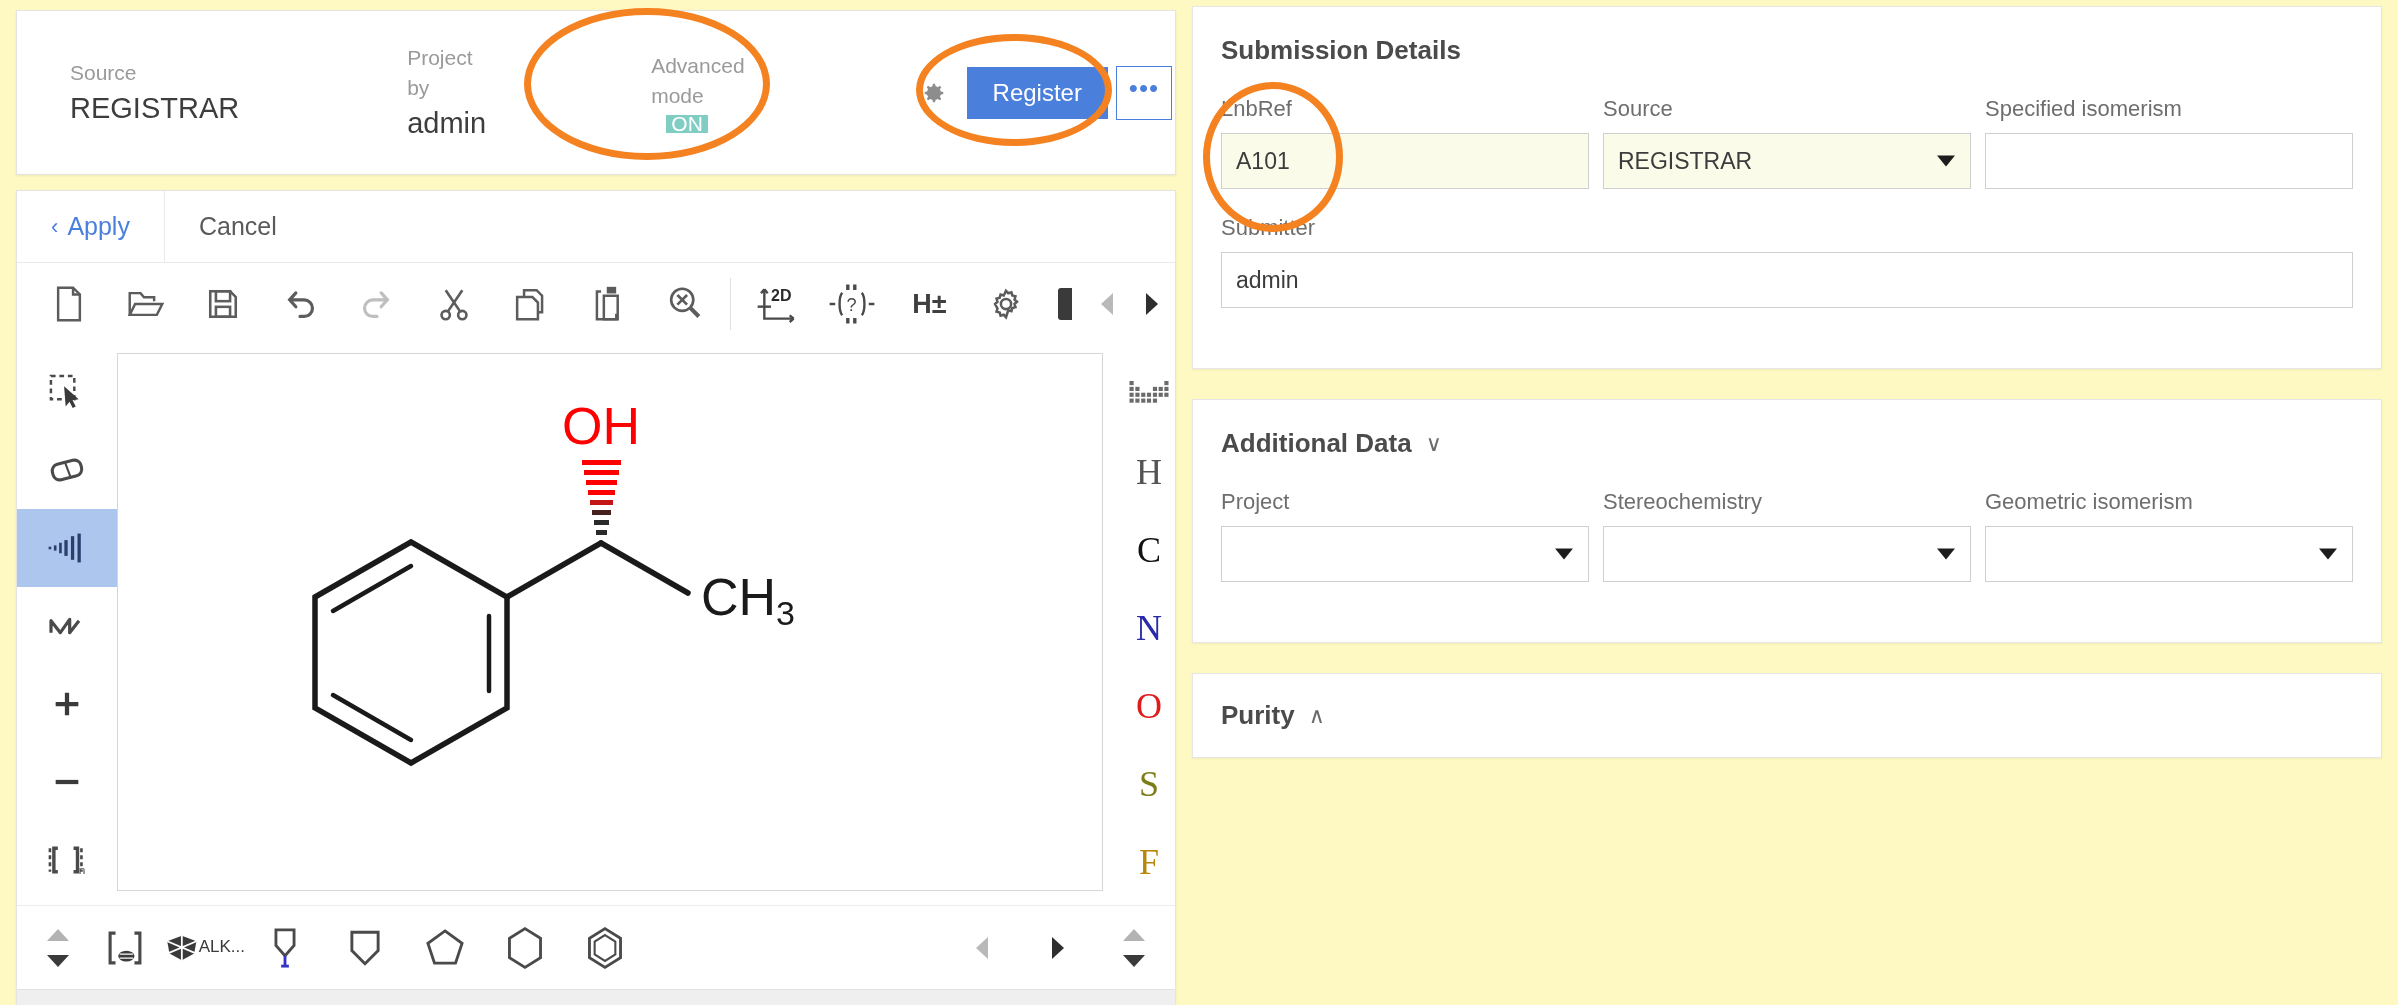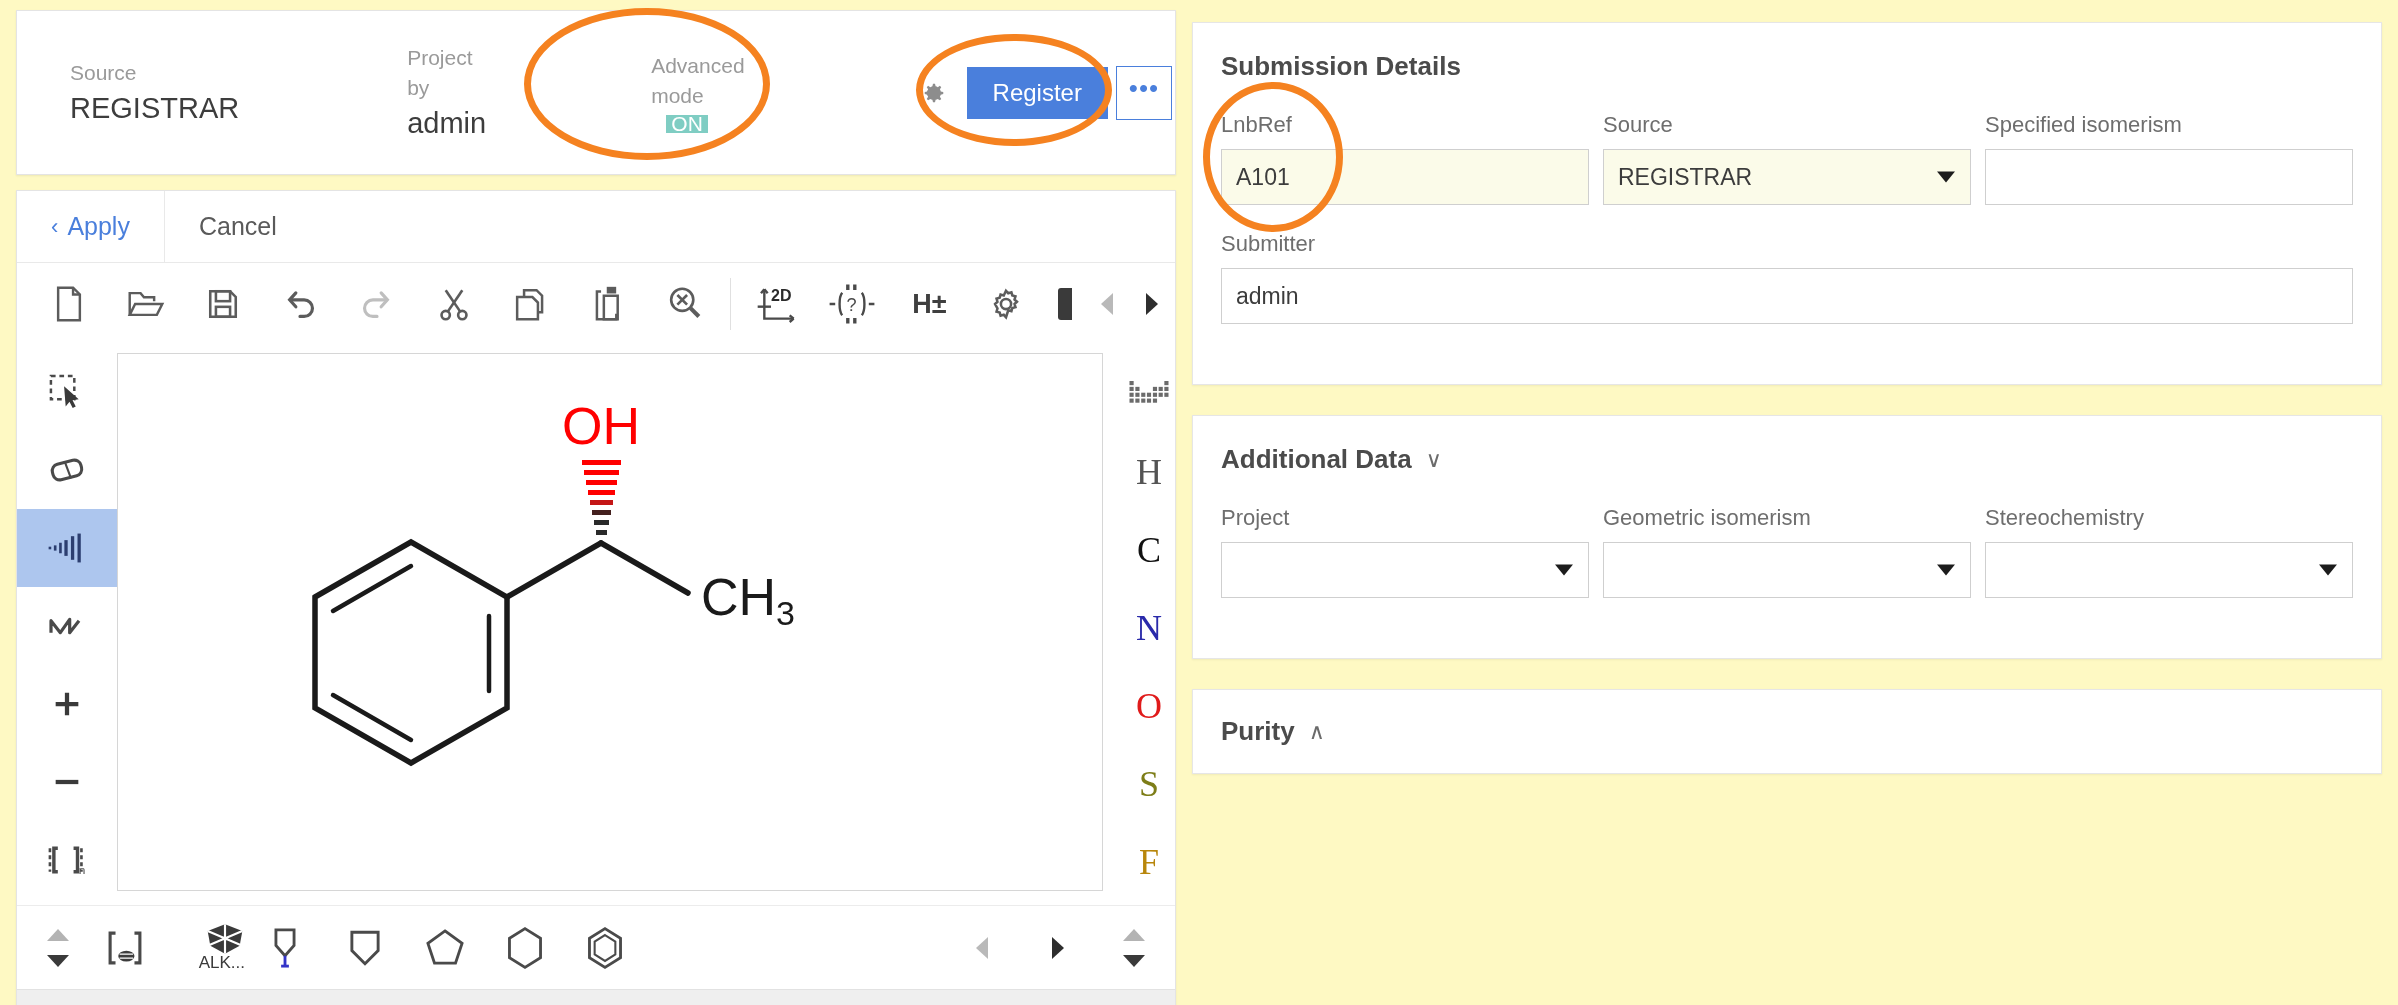--- a/index.html
+++ b/index.html
@@ -230,21 +230,21 @@
     height: 42px;
     background: #efefef;
     border-top: 1px solid #e2e2e2;
     display: flex; align-items: center; justify-content: center;
     cursor: ns-resize;
   }
 
   
   .right-col {
     position: absolute;
-    right: 16px; top: 22px;
+    right: 16px; top: 6px;
     width: 1190px;
   }
   .panel {
     background: #ffffff;
     border: 1px solid #e6e6e6;
     box-shadow: 0 1px 2px rgba(0,0,0,0.06);
     padding: 28px 28px 34px 28px;
     margin-bottom: 30px;
   }
   .panel-title {
@@ -553,21 +553,21 @@
         </div>
 
         <div class="tpl-btn">
           <svg width="46" height="40" viewBox="0 0 34 28" fill="none" stroke="#4a4a4a" stroke-width="2.3">
             <path d="M10 3H6v22h4M24 3h4v22h-4"></path>
             <ellipse cx="18" cy="20" rx="6" ry="4" fill="#3c3c3c" stroke="none"></ellipse>
             <path d="M13 18.5h10M13 21.5h10" stroke="#fff" stroke-width="1"></path>
           </svg>
         </div>
 
-        <div class="tpl-btn" style="flex-direction:column;align-items:flex-end;">
+        <div class="tpl-btn" style="flex-direction:row;">
           <svg width="40" height="32" viewBox="0 0 30 24" fill="#3a3a3a">
             <path d="M15 1 L28 6 L26 17 L15 23 L4 17 L2 6 Z"></path>
             <path d="M15 1 L15 23 M2 6 L28 17 M28 6 L2 17" stroke="#ffffff" stroke-width="1.6"></path>
           </svg>
           <span style="font-size:17px;color:#3a3a3a;margin-top:-2px;">ALK...</span>
         </div>
 
         <div class="tpl-btn">
           <svg width="40" height="44" viewBox="0 0 30 34" fill="none" stroke="#4a4a4a" stroke-width="2.2">
             <path d="M8 3h14v12l-7 8-7-8z"></path>
@@ -663,33 +663,33 @@
 
       <div class="field-row">
         <div class="field">
           <label class="fl">Project</label>
           <div class="sel-wrap">
             <input class="fi" type="text" readonly="" value="" style="">
             <span class="arrow"></span>
           </div>
         </div>
         <div class="field">
+          <label class="fl">Stereochemistry</label>
+          <div class="sel-wrap">
+            <input class="fi" type="text" readonly="" value="" style="">
+            <span class="arrow"></span>
+          </div>
+        </div>
+        <div class="field">
           <label class="fl">Geometric isomerism</label>
           <div class="sel-wrap">
             <input class="fi" type="text" readonly="" value="" style="">
             <span class="arrow"></span>
           </div>
         </div>
-        <div class="field">
-          <label class="fl">Stereochemistry</label>
-          <div class="sel-wrap">
-            <input class="fi" type="text" readonly="" value="" style="">
-            <span class="arrow"></span>
-          </div>
-        </div>
       </div>
     </div>
 
     <div class="panel purity">
       <div class="panel-title" style="margin-bottom:0;">
         <span>Purity</span>
         <span class="caret">∧</span>
       </div>
     </div>
   </div>

